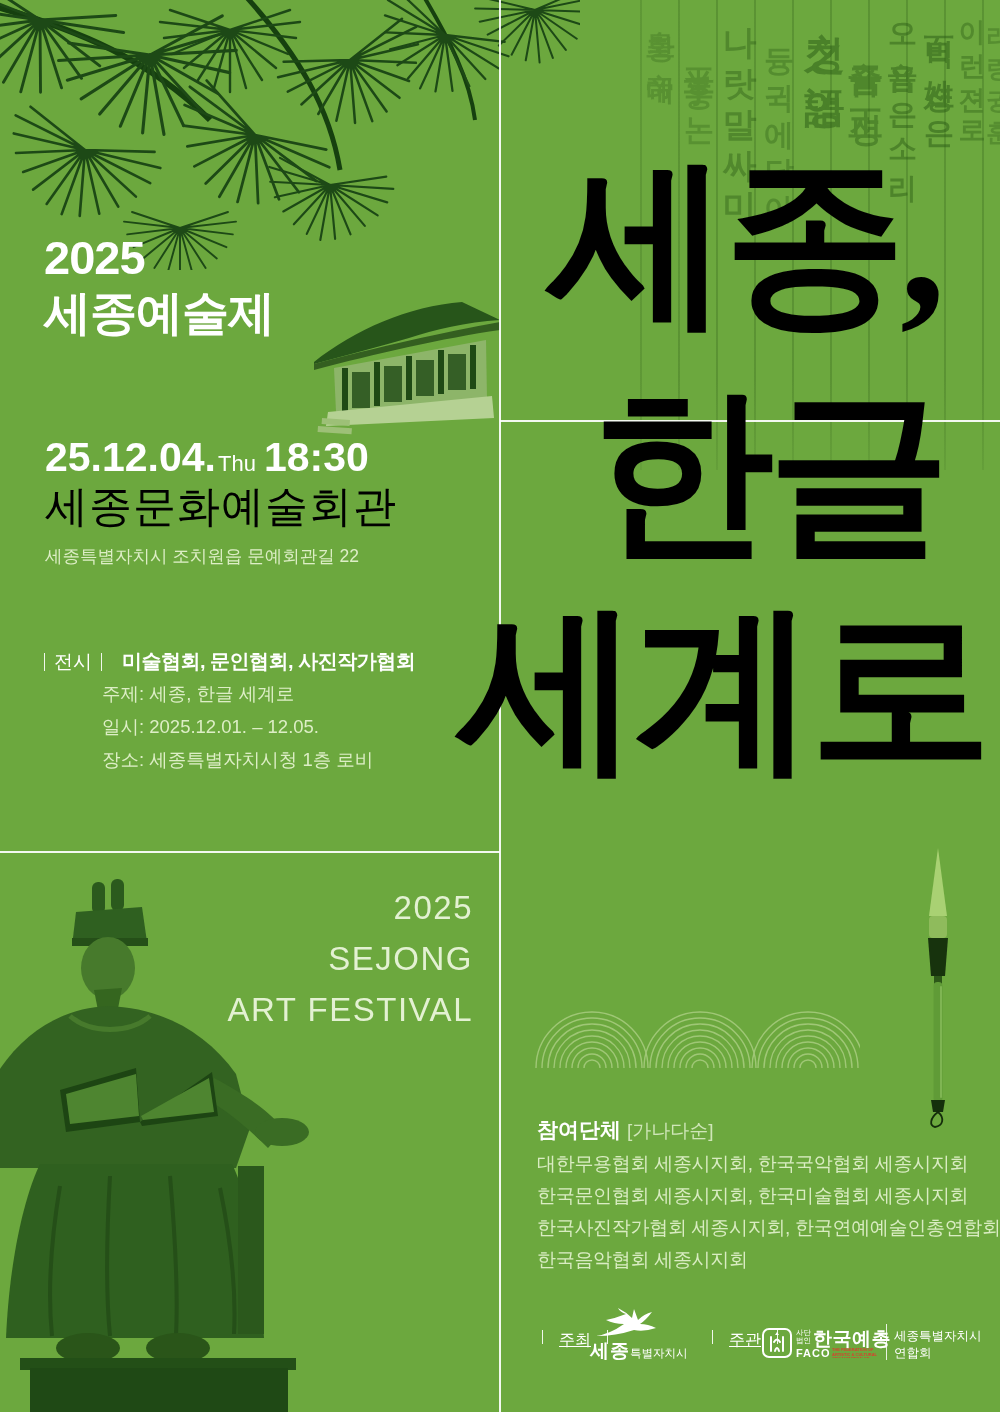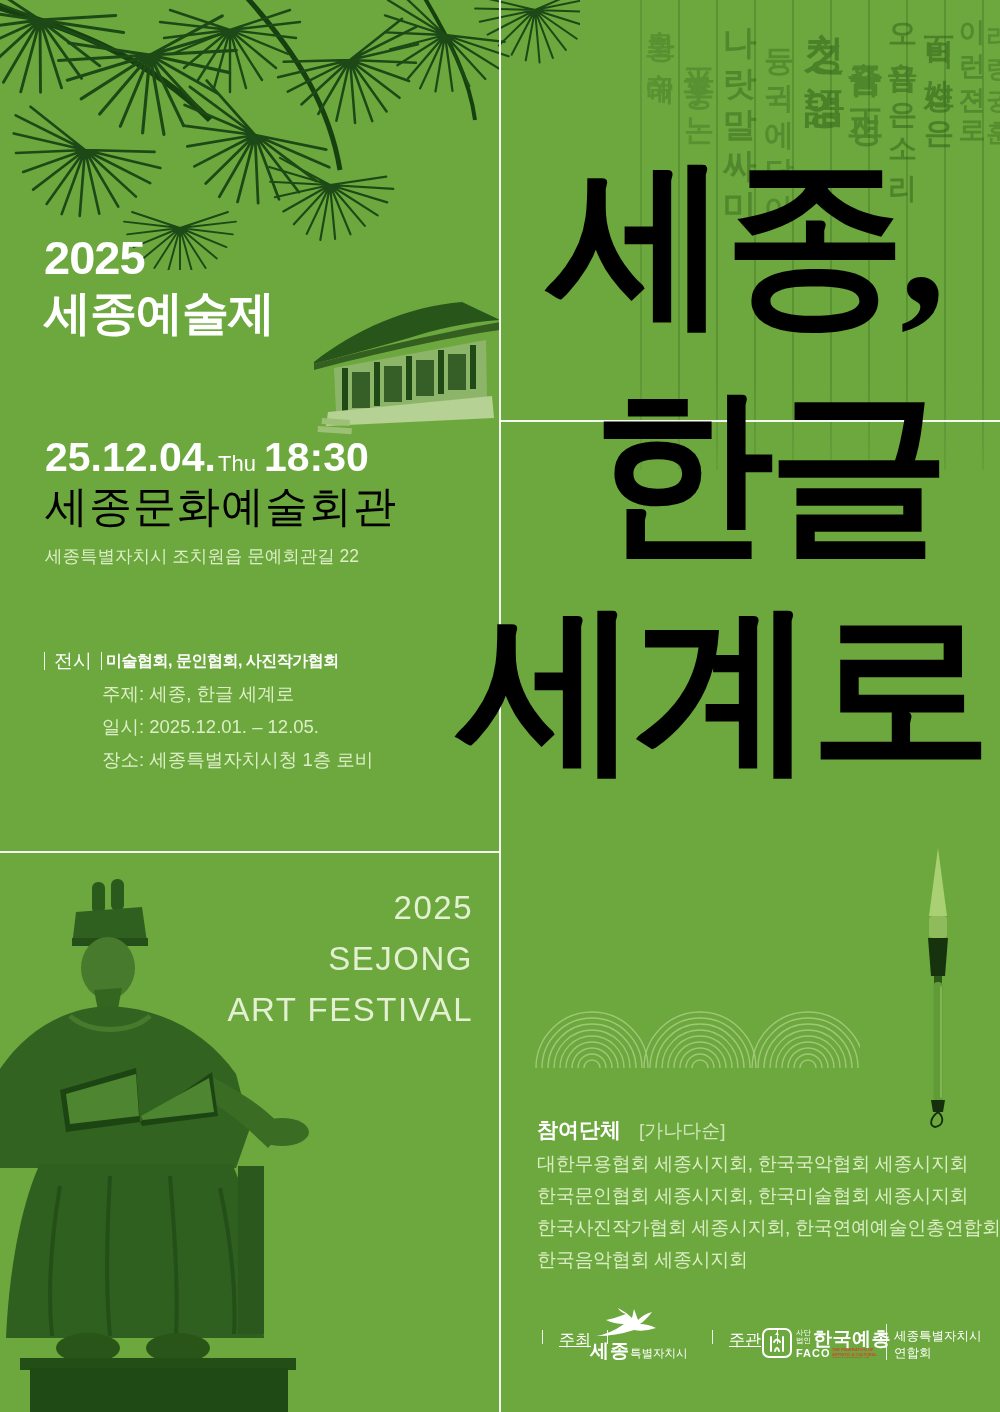--- a/index.html
+++ b/index.html
@@ -34,31 +34,31 @@
   .title-block{left:44px;top:231px;z-index:5;color:#fff;font-weight:800;
     font-size:47px;line-height:1.16;letter-spacing:-1px;}
   .date-row{left:45px;top:434px;z-index:5;color:#fff;white-space:nowrap;}
   .date-big{font-size:41px;font-weight:800;margin-top:15px;}
   .date-day{font-size:22px;font-weight:400;margin:0 8px 0 2px;}
   .venue{left:45px;top:478px;z-index:5;color:#000000;font-size:43px;font-weight:400;letter-spacing:1px;}
   .address{left:45px;top:544px;z-index:5;color:#ddeec6;font-size:17.5px;}
   .exh-row1{left:44px;top:648px;z-index:5;display:flex;align-items:center;color:#fff;}
   .sbar{display:inline-block;width:1px;height:18px;background:rgba(255,255,255,.9);}
   .exh-label{font-size:19px;margin:0 9px;}
-  .exh-orgs{font-size:16px;font-weight:800;margin-left:4px;letter-spacing:-0.5px;text-align:right;}
+  .exh-orgs{font-size:20px;font-weight:800;margin-left:20px;letter-spacing:-0.5px;text-align:right;}
   .exh-detail{left:102px;z-index:5;color:#ddeec6;font-size:18.5px;text-align:center;}
   
   .big-line{z-index:5;color:#000000;font-family:"Liberation Serif","DejaVu Serif",serif;
     font-weight:700;font-size:182px;line-height:1;letter-spacing:-6px;white-space:nowrap;}
   
   .festival-en{right:527px;top:882px;z-index:5;text-align:right;color:#e3f1d2;
     font-size:33px;line-height:51px;letter-spacing:1.5px;font-weight:400;}
   
   .parts-head{left:537px;top:1116px;z-index:5;color:#fff;font-size:21px;font-weight:800;}
-  .parts-note{color:#cfe6b8;font-weight:400;font-size:19px;margin-left:18px;letter-spacing:0;}
+  .parts-note{color:#cfe6b8;font-weight:400;font-size:19px;margin-left:6px;letter-spacing:0;}
   .parts-item{left:537px;z-index:5;color:#d9ecc2;font-size:19px;letter-spacing:-0.3px;white-space:nowrap;}
   
   .footer{left:534px;top:1306px;width:450px;height:62px;z-index:5;color:#fff;}
   .f-label{position:absolute;display:flex;align-items:flex-start;top:24px;text-decoration:underline;}
   .f-label .sbar{height:14px;}
   .f-label span{font-size:16px;margin:0 8px;}
   .sej-emblem{position:absolute;left:60px;top:2px;}
   .sej-text{position:absolute;left:56px;top:32px;white-space:nowrap;}
   .sej-big{font-size:19px;font-weight:800;letter-spacing:1px;}
   .sej-small{font-size:11.5px;}

